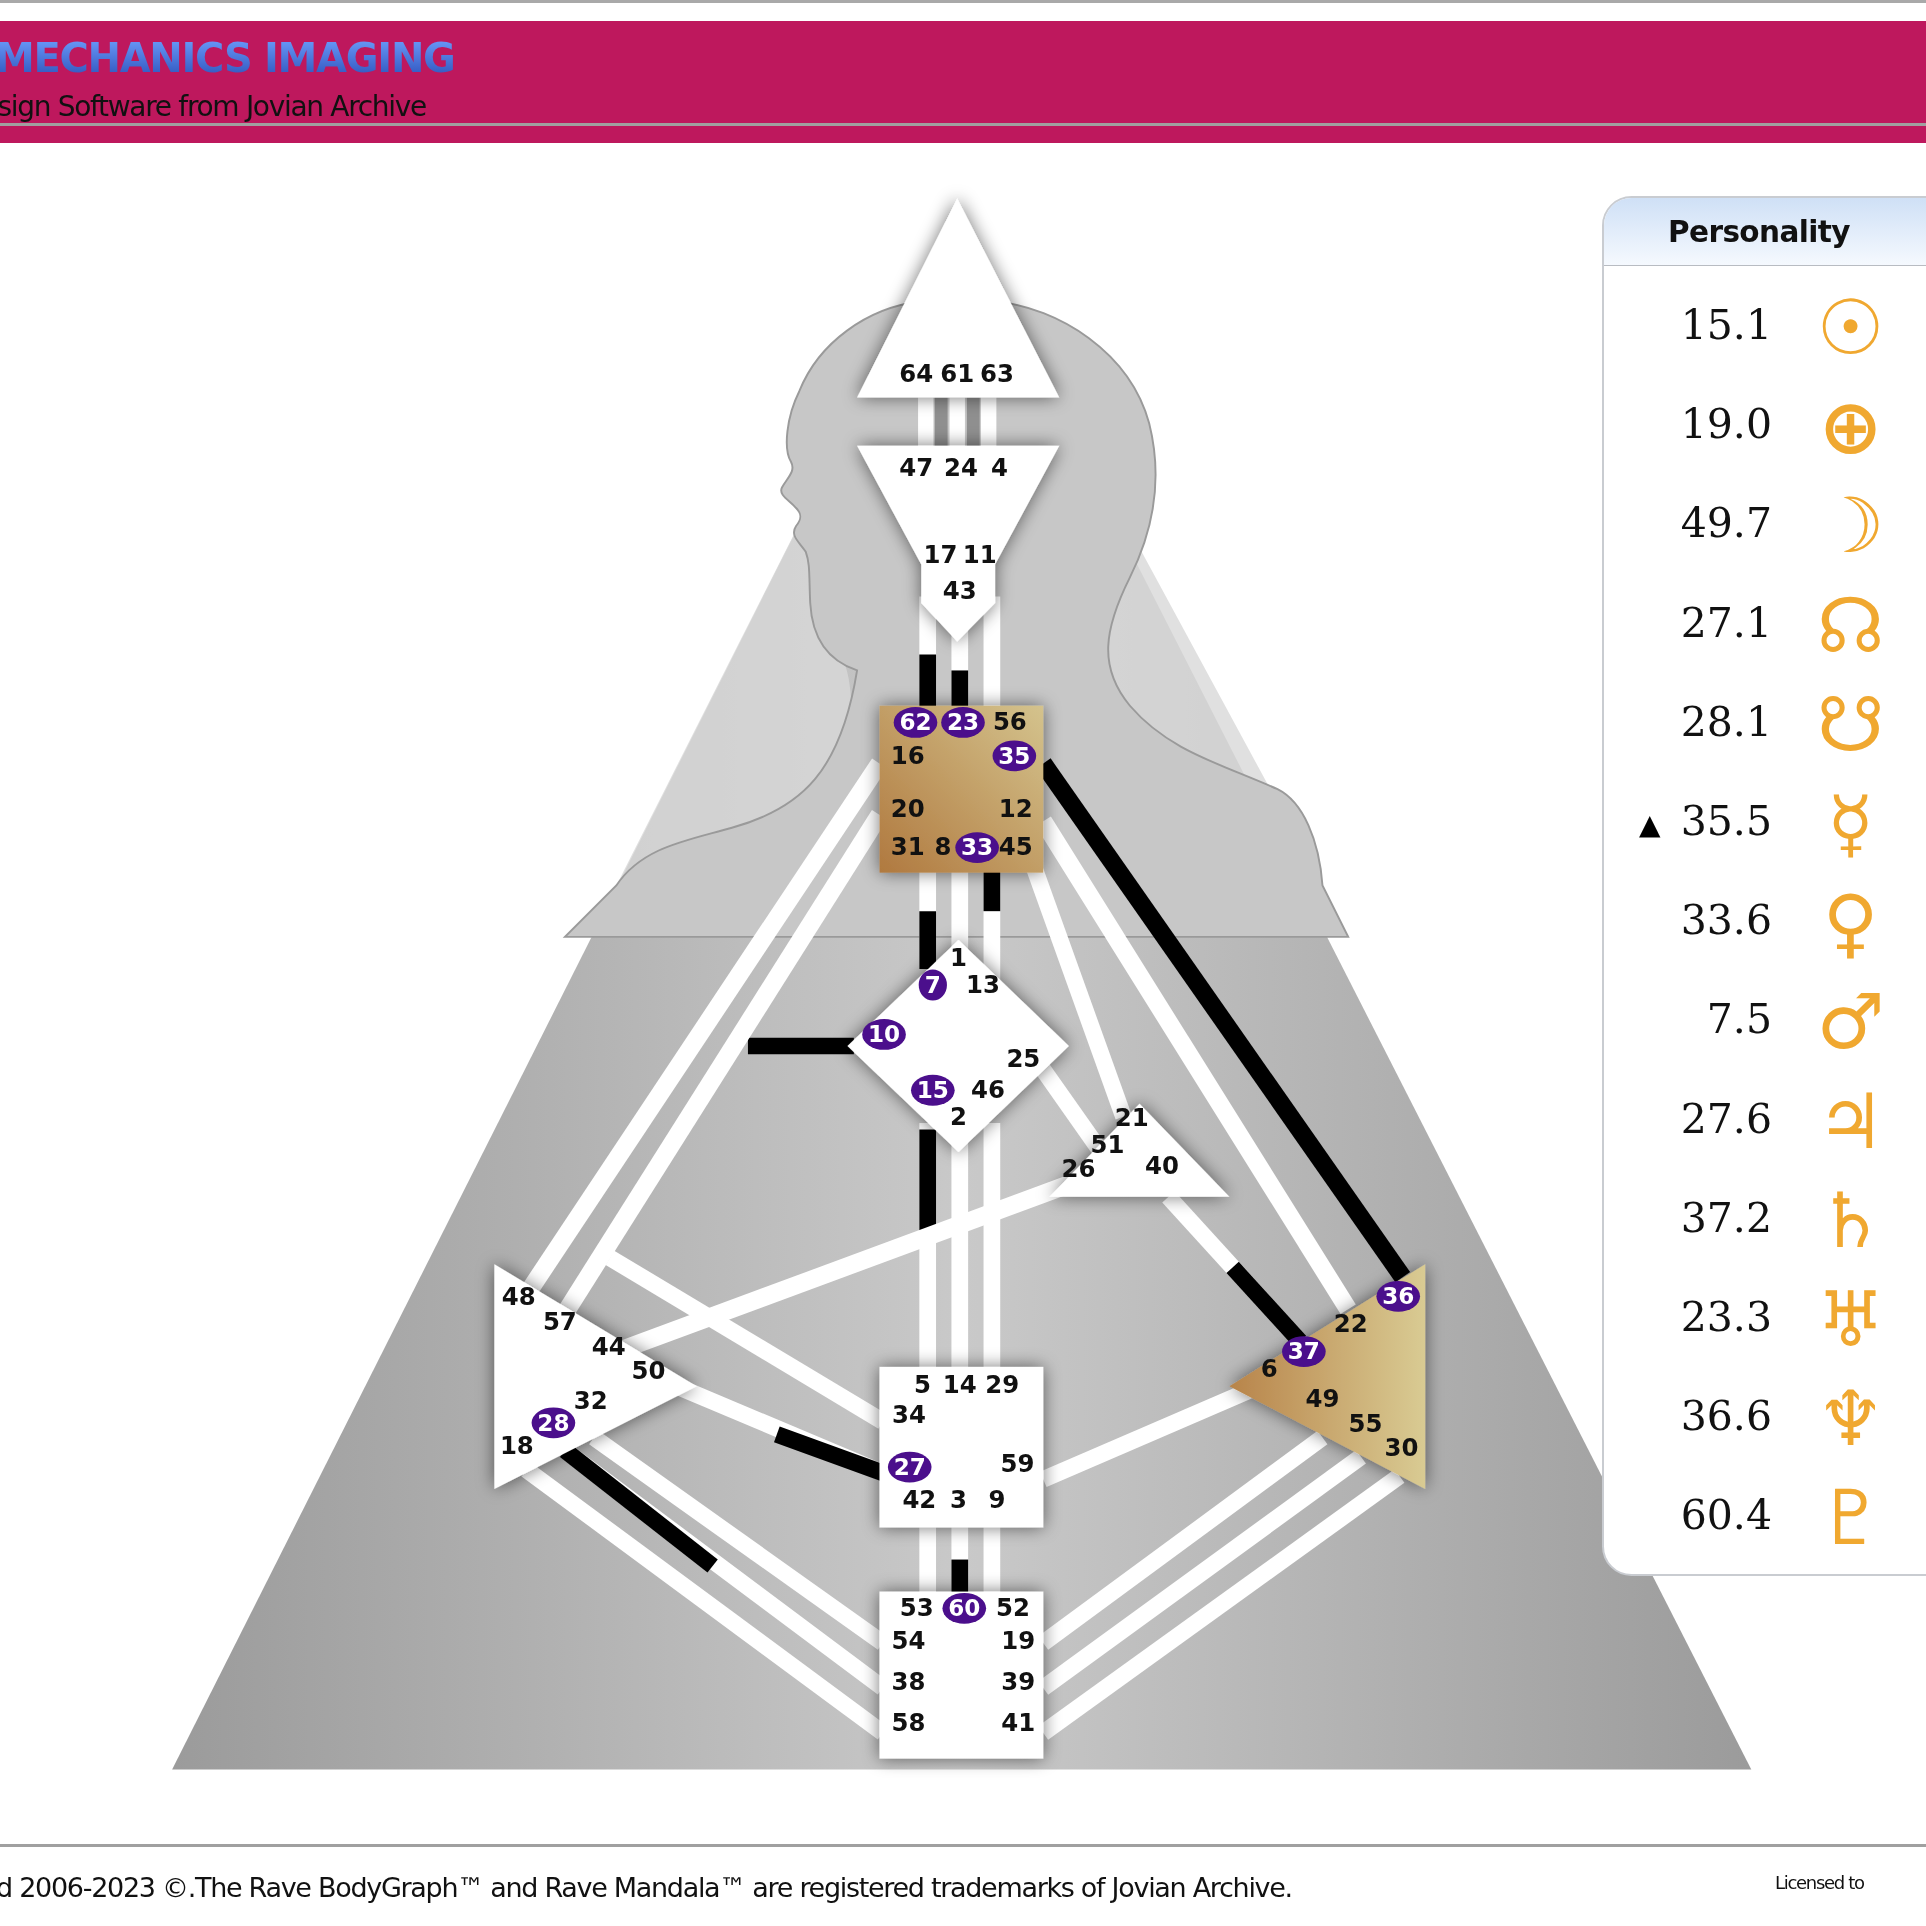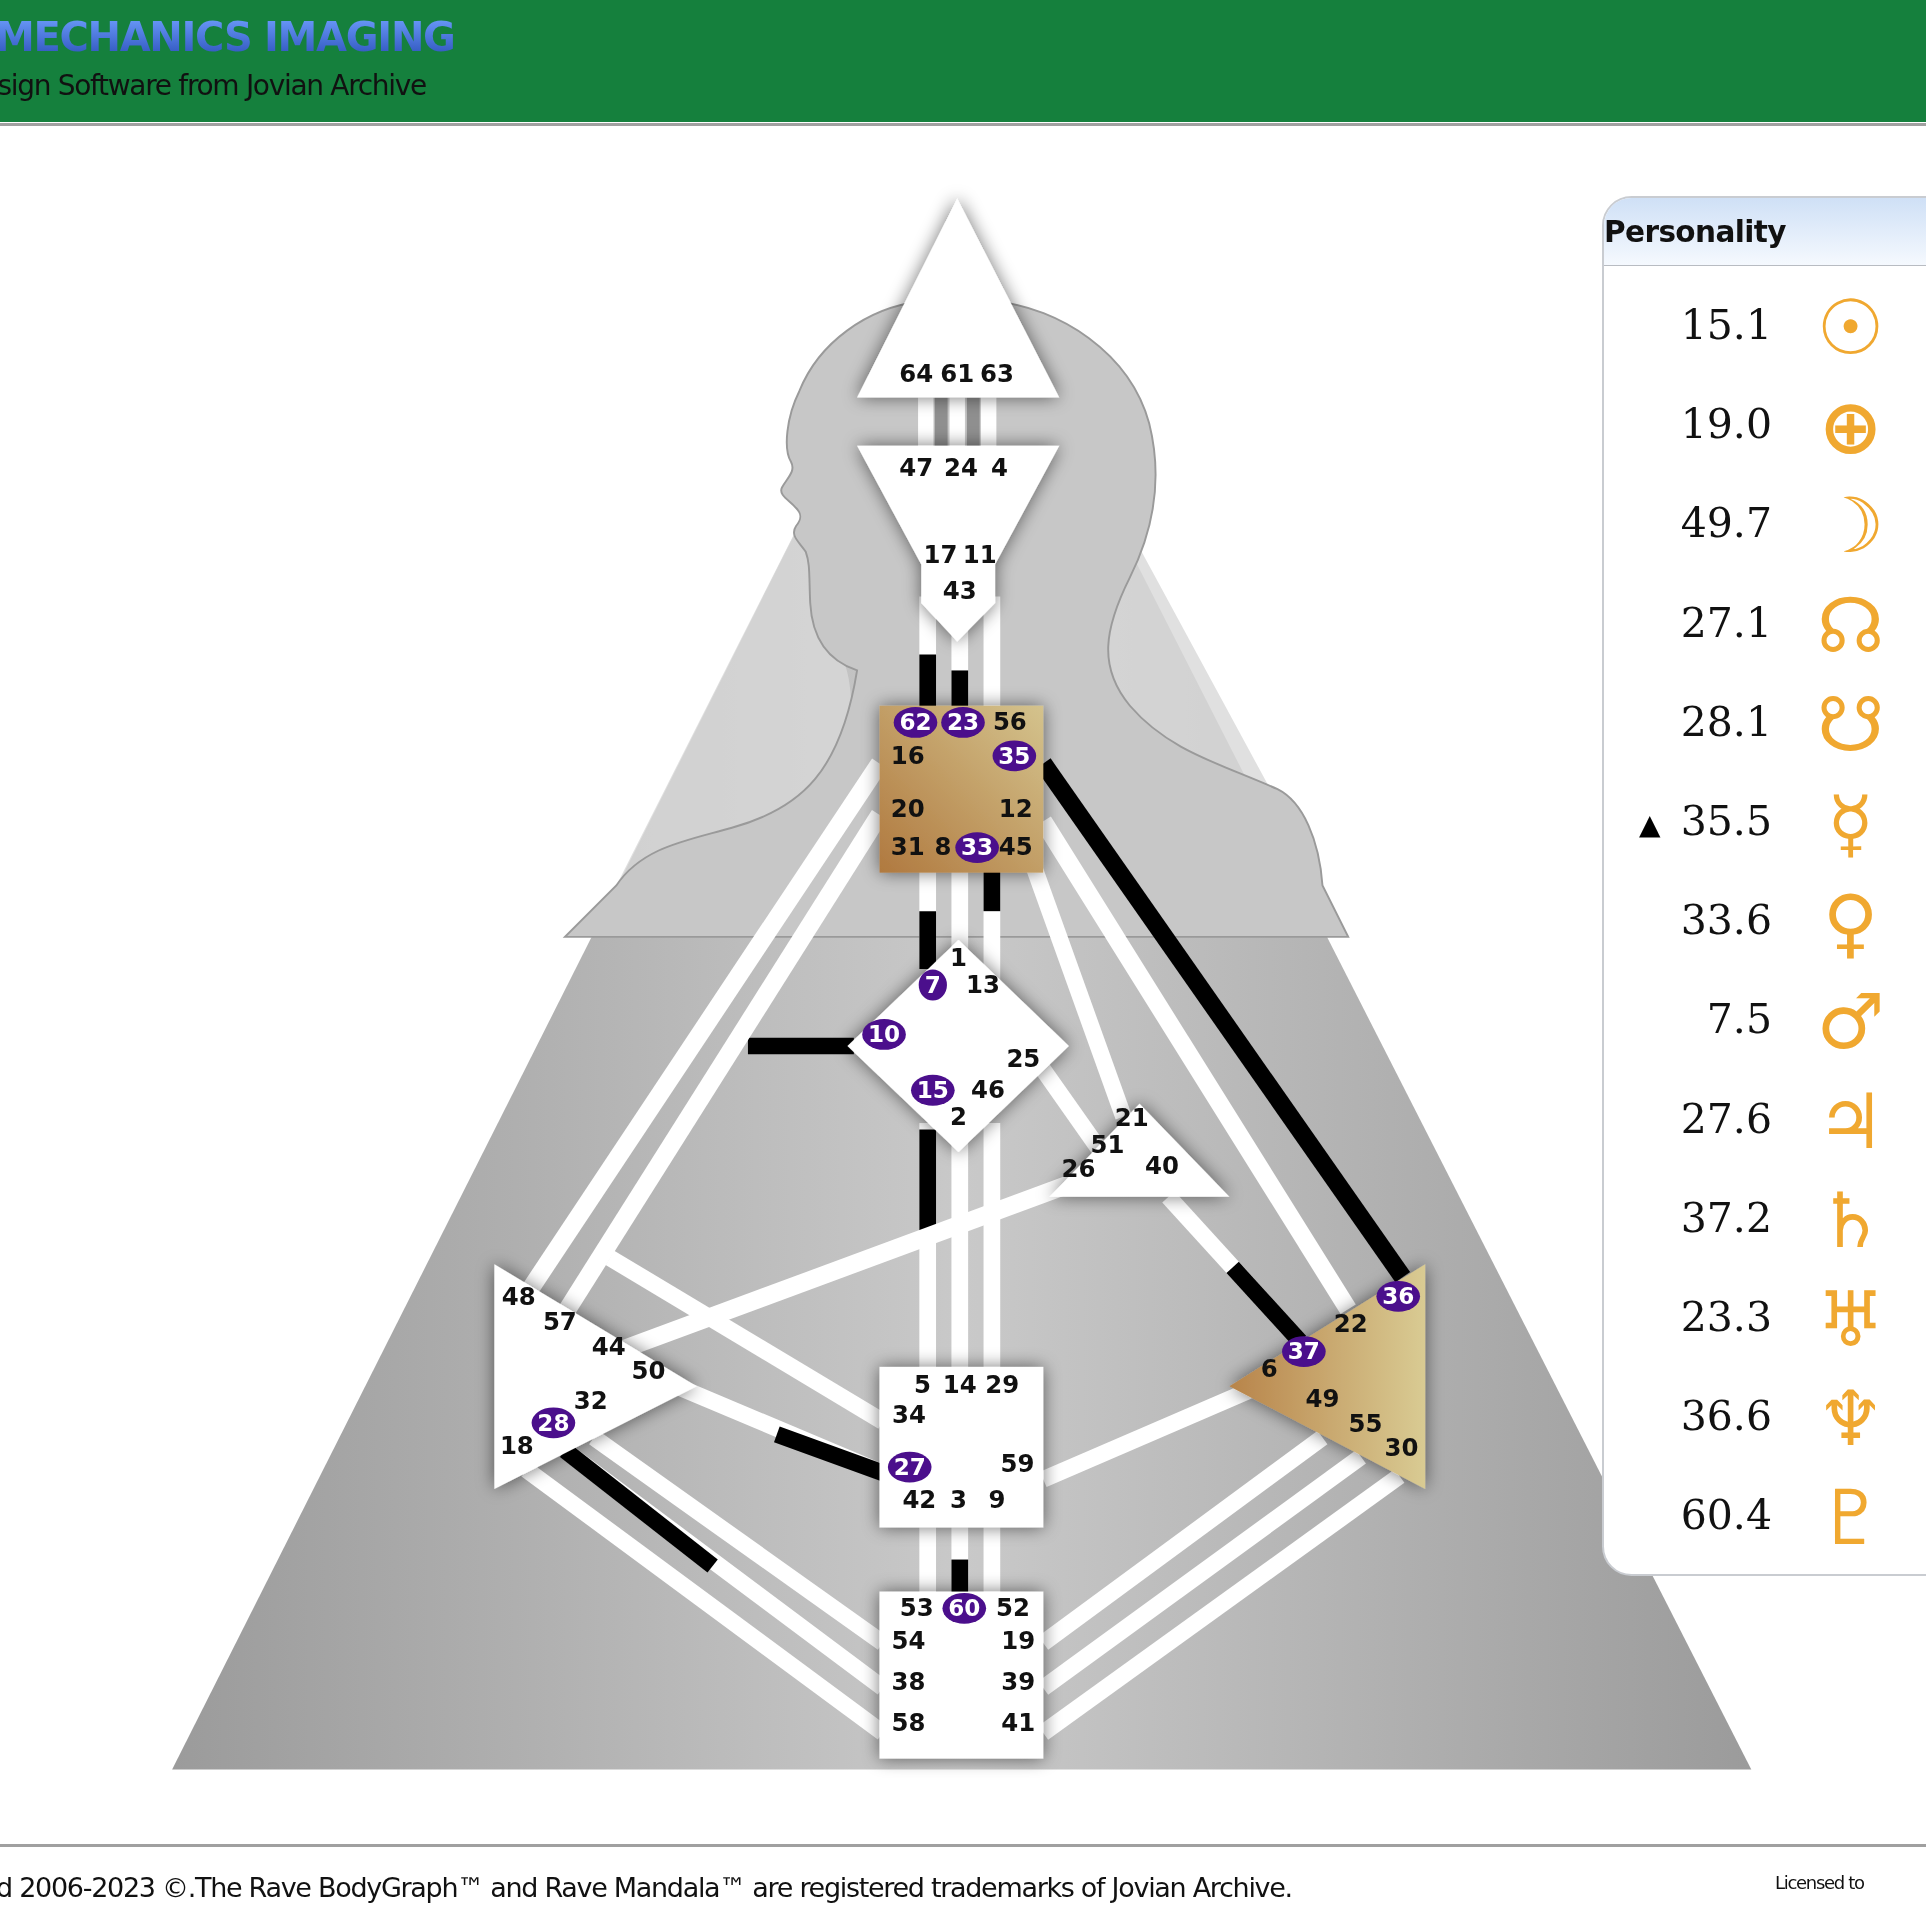--- a/index.html
+++ b/index.html
@@ -2,21 +2,21 @@
 <html style="font-size:10.3px"><head>
 <meta charset="utf-8">
 <style>
   html, body { margin: 0; padding: 0; }
   body {
     width: 1926px; height: 1926px; position: relative; overflow: hidden;
     background: #ffffff;
     font-family: "DejaVu Sans", sans-serif;
   }
   .top-rule { position: absolute; left: 0; top: 0; width: 1926px; height: 3.2px; background: #a9a9a9; }
-  .header { position: absolute; left: 0; top: 0; width: 1926px; height: 122px; background: #15803d; }
+  .header { position: absolute; left: 0; top: 21px; width: 1926px; height: 122px; background: #be185d; }
   .header-title {
     position: absolute; left: -5.1px; top: 14px;
     font-family: "DejaVu Sans", sans-serif; font-weight: bold; font-size: 40px;
     letter-spacing: -1.3px;
     color: #3a63c8;
     background: linear-gradient(#6fa0ff, #2a4fb8);
     -webkit-background-clip: text; background-clip: text; color: transparent;
     white-space: nowrap;
   }
   .header-subtitle {
@@ -36,20 +36,21 @@
     position: absolute; left: 1602px; top: 196px; width: 340px; height: 1380px;
     border: 2.6px solid #c9ccd1; border-radius: 29.5px 0 0 29.5px;
     background: #fff; box-sizing: border-box; overflow: hidden;
   }
   .panel-head {
     height: 67px; border-bottom: 1.9px solid #b8bcc2;
     background: linear-gradient(#cfe0f6, #f5f9fe);
     display: flex; align-items: center; justify-content: flex-start;
   }
   .panel-title {
+    margin-left: 64px;
     font-family: "DejaVu Sans", sans-serif; font-weight: bold; font-size: 29.5px; color: #111;
     letter-spacing: -0.6px;
   }
   .panel-row {
     position: absolute; left: 0; width: 340px; height: 96px;
   }
   .row-value {
     position: absolute; right: 172px; top: 26px;
     font-family: "DejaVu Serif", serif; font-size: 41px; color: #111;
   }

